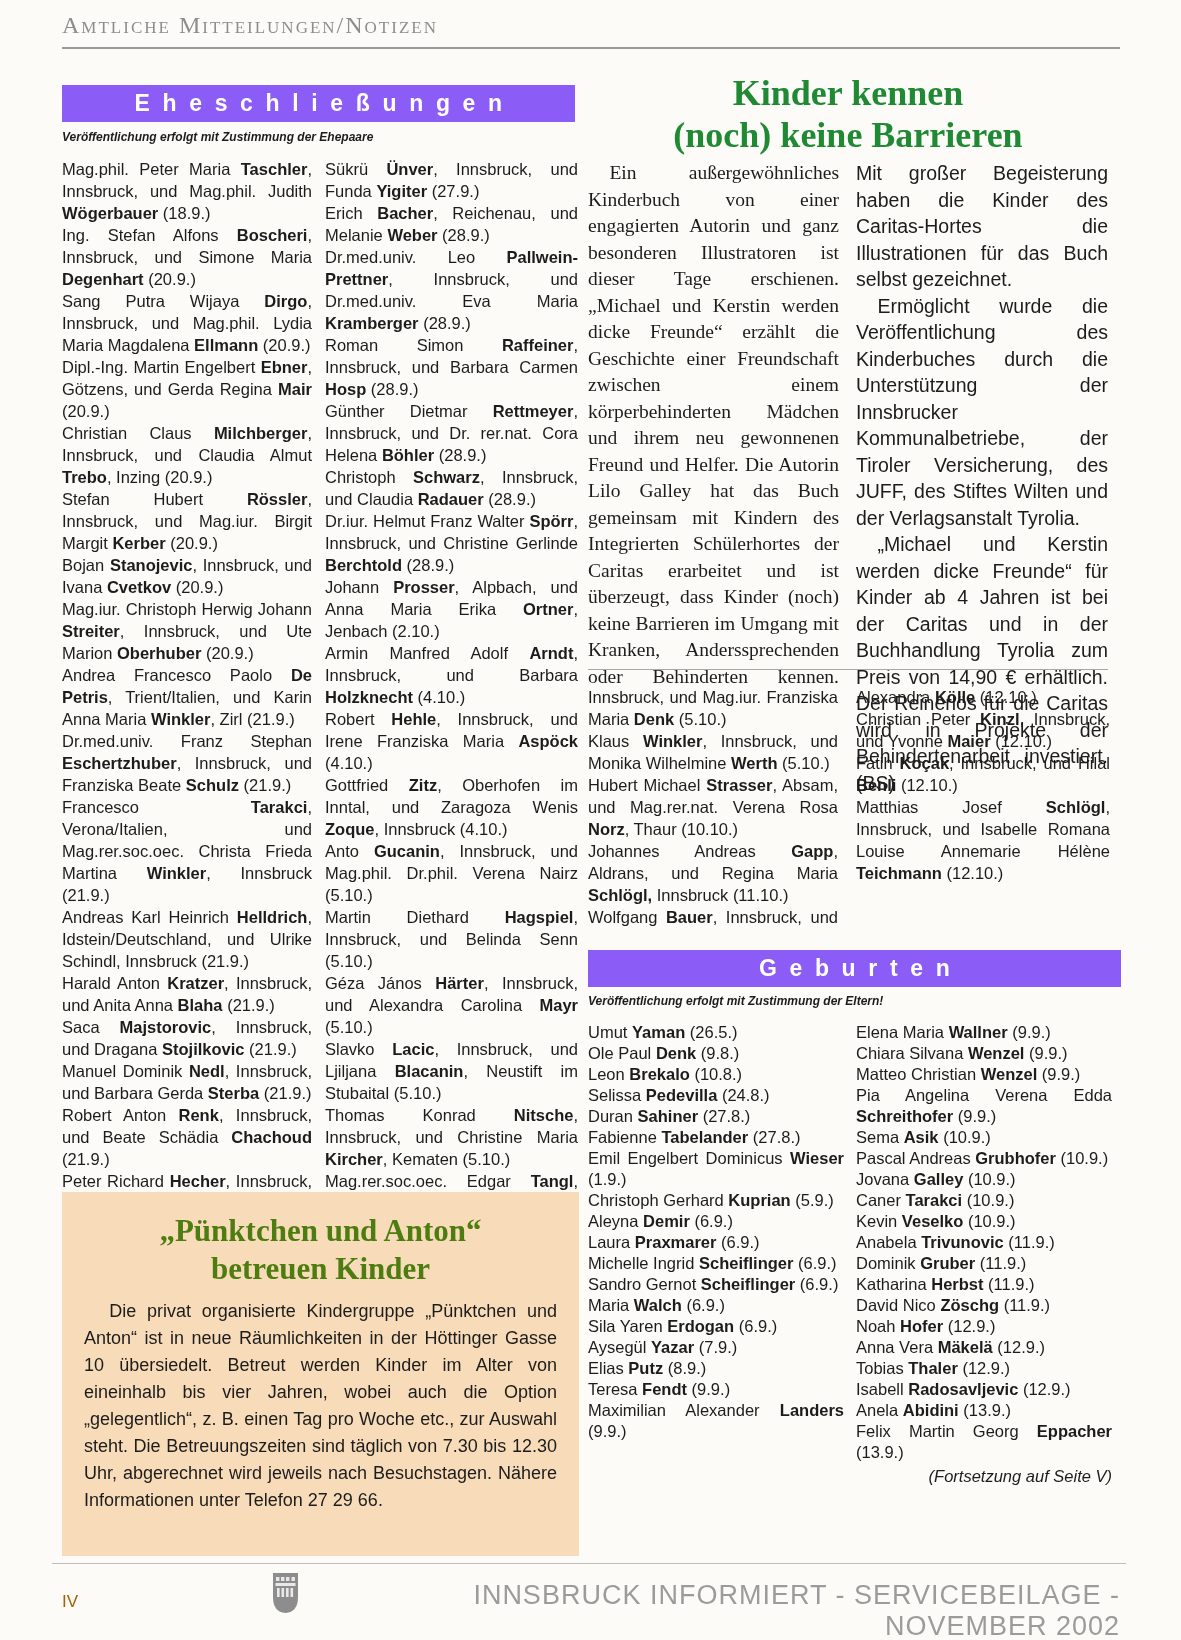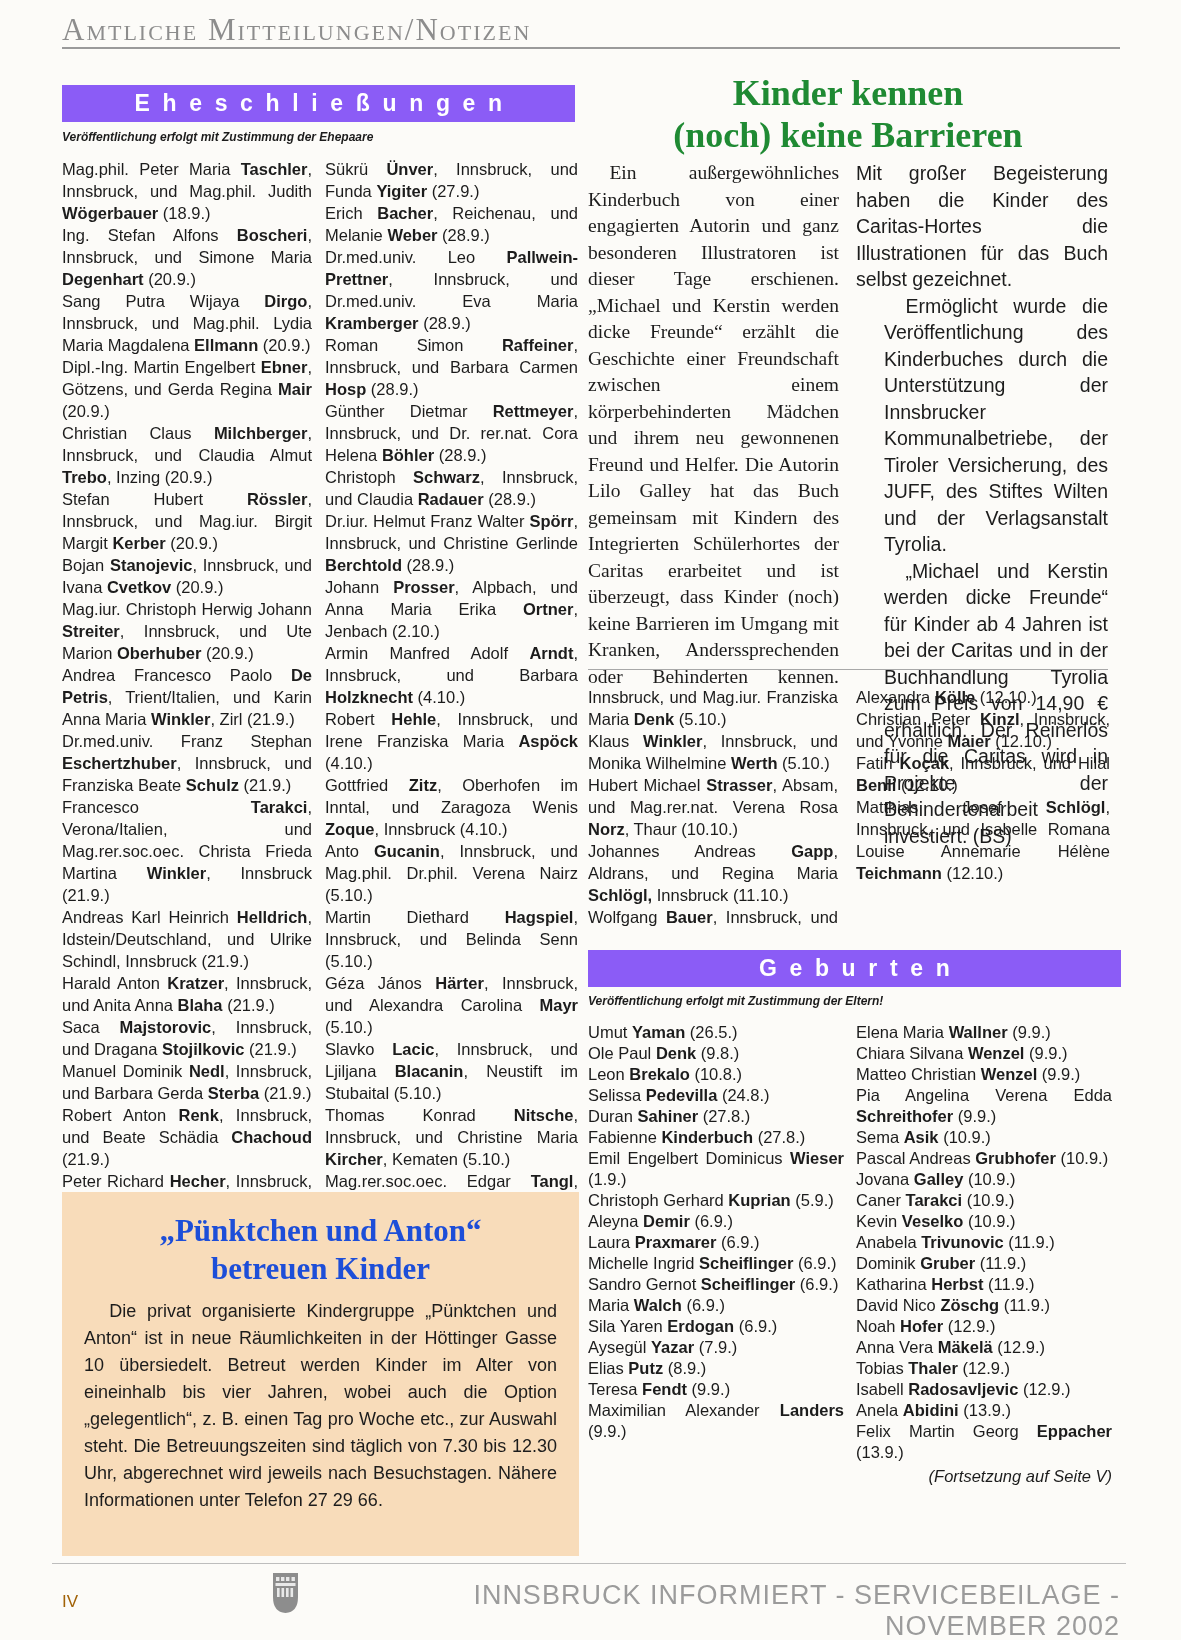--- a/index.html
+++ b/index.html
@@ -1,44 +1,44 @@
 <!DOCTYPE html>
 <html lang="de"><head>
 <meta charset="utf-8">
 <style>
   html,body{margin:0;padding:0;background:#e9e9e9;}
   #page{position:relative;width:1181px;height:1640px;background:#fcfbf8;overflow:hidden;
         font-family:"Liberation Sans",sans-serif;color:#1c1c1c;}
   .abs{position:absolute;}
   
   .page-header{font-family:"Liberation Serif",serif;font-variant:small-caps;
-               color:#8d8d8d;font-size:31px;letter-spacing:2px;}
+               color:#8d8d8d;font-size:24px;letter-spacing:2px;}
   .rule{border-top:2px solid #9a9a9a;height:0;}
   .rule-thin{border-top:1.5px solid #a8a8a8;height:0;}
   
   .bar{background:#8b5cf6;color:#fff;text-align:center;font-weight:bold;
        font-size:23px;letter-spacing:0.55em;padding-left:0.55em;line-height:37px;height:37px;}
   .subtitle{font-weight:bold;font-style:italic;font-size:12px;}
   
   .col{text-align:justify;}
   .col p.entry{margin:0;font-size:16.5px;line-height:22px;}
   .births p.entry{font-size:16.5px;line-height:21px;}
   .justify-last p:last-child{text-align-last:justify;}
   
   .article-title{font-family:"Liberation Serif",serif;font-weight:bold;text-align:center;
                  font-size:36px;line-height:1.18;color:#1f8a33;}
   .acol p{margin:0;font-size:19.5px;line-height:26.5px;text-align:justify;}
-  .acol p + p{text-indent:1.1em;margin-left:28px;}
+  .acol p + p{text-indent:1.1em;}
   .acol.first-indent p:first-child{text-indent:1.1em;}
   .acol.spread p:last-child{text-align-last:justify;}
   .continuation-note{font-style:italic;font-size:16.5px;text-align:right;margin-top:4px;}
   
   .peach-box{background:#f8dcba;padding:20px 22px 18px 22px;box-sizing:border-box;}
   .box-title{font-family:"Liberation Serif",serif;font-weight:bold;font-size:31px;
-             line-height:1.22;text-align:center;color:#1d4ed8;margin:0 0 10px 0;}
+             line-height:1.22;text-align:center;color:#4d7c0f;margin:0 0 10px 0;}
   .box-body{font-size:18px;line-height:27px;text-align:justify;text-indent:1.4em;margin:0;}
   
   .footer-text{color:#9b9b9b;font-size:27px;letter-spacing:1px;text-align:right;}
   .page-num{color:#a16207;font-size:17px;}
   b{font-weight:bold;}
 </style>
 </head>
 <body>
 
 <div id="page">
@@ -118,21 +118,21 @@
     </div>
 
   <div class="abs subtitle" style="left:588px;top:994px;width:520px;">Veröffentlichung erfolgt mit Zustimmung der Eltern!</div>
   <div class="abs bar" style="left:588px;top:950px;width:520px;">Geburten</div>
   <div class="abs col births" style="left:588px;top:1022px;width:256px;">
       <p class="entry">Umut <b>Yaman</b> (26.5.)</p>
       <p class="entry">Ole Paul <b>Denk</b> (9.8.)</p>
       <p class="entry">Leon <b>Brekalo</b> (10.8.)</p>
       <p class="entry">Selissa <b>Pedevilla</b> (24.8.)</p>
       <p class="entry">Duran <b>Sahiner</b> (27.8.)</p>
-      <p class="entry">Fabienne <b>Kinderbuch</b> (27.8.)</p>
+      <p class="entry">Fabienne <b>Tabelander</b> (27.8.)</p>
       <p class="entry">Emil Engelbert Dominicus <b>Wieser</b> (1.9.)</p>
       <p class="entry">Christoph Gerhard <b>Kuprian</b> (5.9.)</p>
       <p class="entry">Aleyna <b>Demir</b> (6.9.)</p>
       <p class="entry">Laura <b>Praxmarer</b> (6.9.)</p>
       <p class="entry">Michelle Ingrid <b>Scheiflinger</b> (6.9.)</p>
       <p class="entry">Sandro Gernot <b>Scheiflinger</b> (6.9.)</p>
       <p class="entry">Maria <b>Walch</b> (6.9.)</p>
       <p class="entry">Sila Yaren <b>Erdogan</b> (6.9.)</p>
       <p class="entry">Aysegül <b>Yazar</b> (7.9.)</p>
       <p class="entry">Elias <b>Putz</b> (8.9.)</p>

